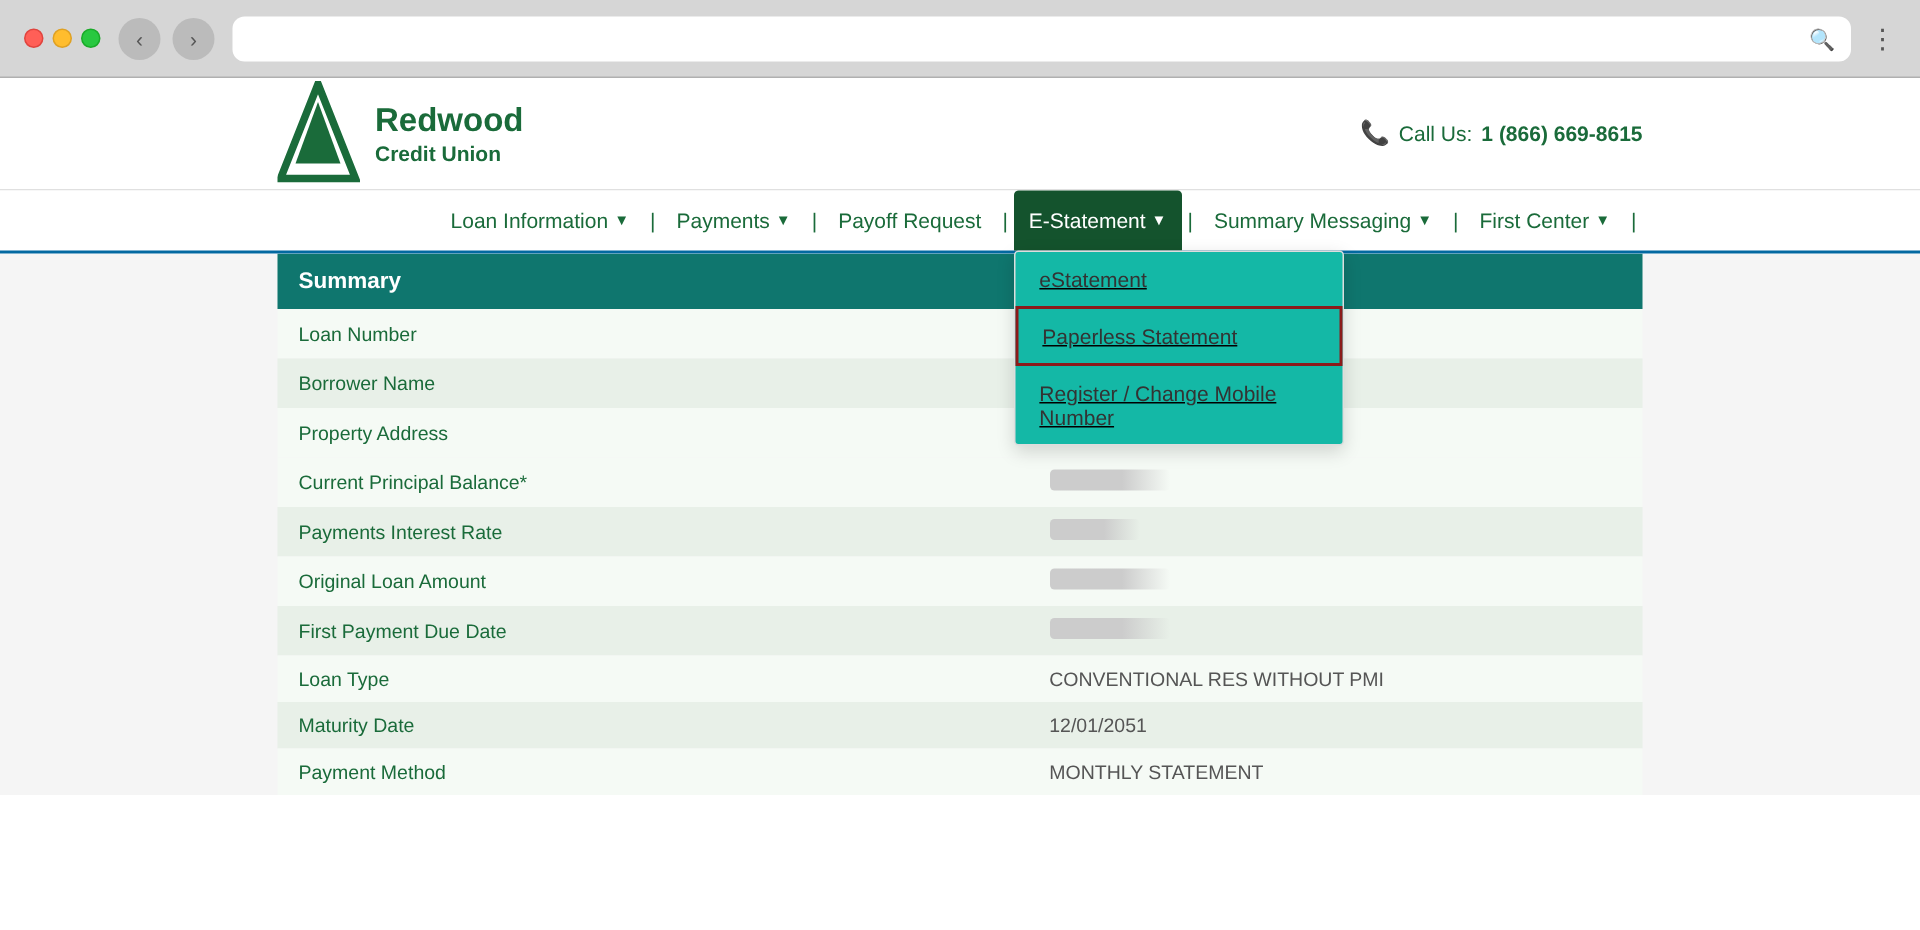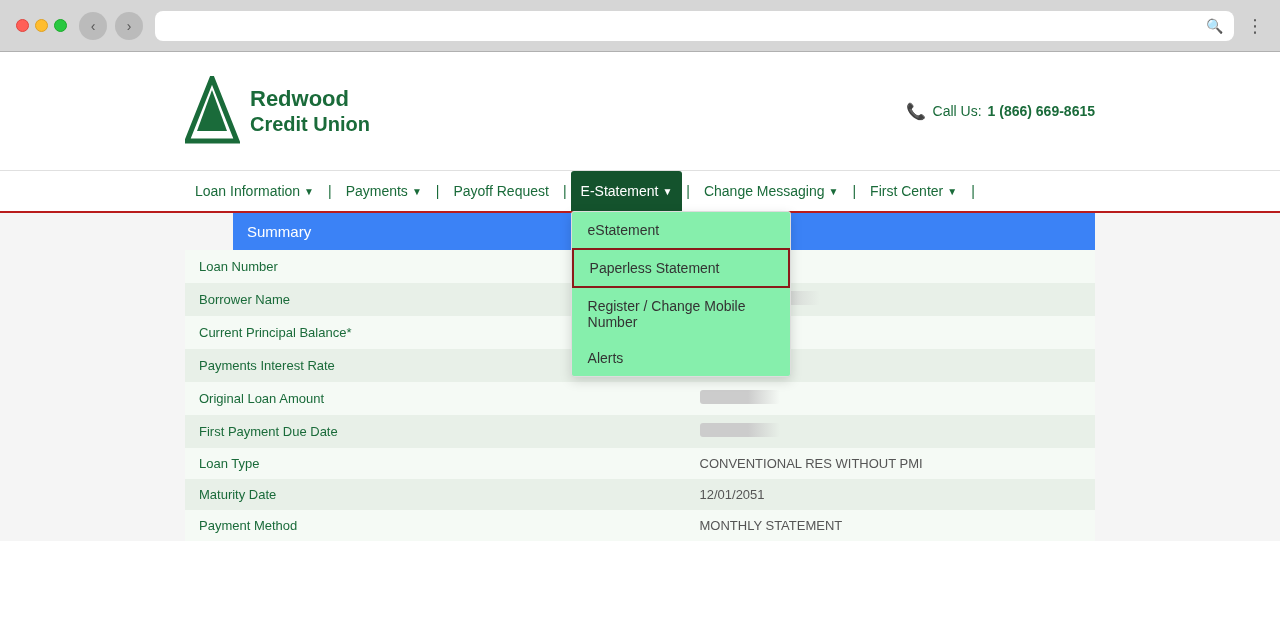--- a/index.html
+++ b/index.html
@@ -78,21 +78,21 @@
       height: calc(620px - 52px);
       overflow-y: auto;
       overflow-x: hidden;
     }
 
     
     .site-header {
       display: flex;
       align-items: center;
       justify-content: space-between;
-      padding: 24px 185px;
+      padding: 2px 185px;
       background: white;
       border-bottom: 1px solid #e0e0e0;
     }
     .logo-area {
       display: flex;
       align-items: center;
       gap: 10px;
     }
     .logo-icon {
       width: 55px;
@@ -111,22 +111,23 @@
       color: #1a6b3a;
       font-size: 14px;
     }
 
     
     .site-nav {
       background: white;
       padding: 0 185px;
       display: flex;
       align-items: center;
-      border-bottom: 2px solid #b91c1c;
+      border-bottom: 2px solid #0369a1;
       position: relative;
+      justify-content: flex-end;
     }
     .nav-item {
       padding: 12px 10px;
       font-size: 14px;
       color: #1a6b3a;
       cursor: pointer;
       display: flex;
       align-items: center;
       gap: 4px;
       white-space: nowrap;
@@ -144,52 +145,52 @@
     }
     .nav-arrow {
       font-size: 10px;
     }
 
     
     .dropdown-menu {
       position: absolute;
       top: 100%;
       left: 0;
-      background: #86efac;
+      background: #14b8a6;
       border: 1px solid #ddd;
       border-radius: 3px;
       box-shadow: 0 4px 12px rgba(0,0,0,0.15);
       z-index: 100;
       min-width: 220px;
+      text-decoration: underline;
     }
     .dropdown-item {
       padding: 10px 16px;
       font-size: 14px;
       color: #333;
       cursor: pointer;
     }
     .dropdown-item.highlighted {
       border: 2px solid #8b1a1a;
       color: #333;
     }
 
     
     .page-content {
       padding: 0 185px;
       background: #f5f5f5;
     }
 
     
     .section-header {
-      background: #3b82f6;
+      background: #0f766e;
       color: white;
       padding: 10px 14px;
       font-size: 15px;
-      font-weight: normal;
-      margin-left: 48px;
+      font-weight: bold;
     }
     .data-table {
       width: 100%;
       border-collapse: collapse;
     }
     .data-table tr:nth-child(even) {
       background: #e8f0e8;
     }
     .data-table tr:nth-child(odd) {
       background: #f5faf5;
@@ -248,21 +249,21 @@
 
   <div class="site-header">
     <div class="logo-area">
 
       <svg class="logo-icon" viewBox="0 0 55 70" xmlns="http://www.w3.org/2000/svg">
         <polygon points="27,2 52,65 2,65" fill="none" stroke="#1a6b3a" stroke-width="5"></polygon>
         <polygon points="27,14 42,55 12,55" fill="#1a6b3a"></polygon>
       </svg>
       <div>
         <div class="logo-text" style="font-size:22px;">Redwood</div>
-        <div class="logo-text" style="font-size:20px;">Credit Union</div>
+        <div class="logo-text" style="font-size:14px;">Credit Union</div>
       </div>
     </div>
     <div class="header-phone">
       <span style="font-size:16px;">📞</span>
       <span>Call Us:</span>
       <span style="font-weight:bold;">1 (866) 669-8615</span>
     </div>
   </div>
 
   <div class="site-nav">
@@ -284,27 +285,26 @@
     <div class="nav-e-statement-container">
       <div class="nav-item active">
         <span>E-Statement</span>
         <span class="nav-arrow">▼</span>
       </div>
 
       <div class="dropdown-menu">
         <div class="dropdown-item">eStatement</div>
         <div class="dropdown-item highlighted">Paperless Statement</div>
         <div class="dropdown-item">Register / Change Mobile Number</div>
-        <div class="dropdown-item">Alerts</div>
       </div>
     </div>
 
     <span class="nav-separator">|</span>
     <div class="nav-item">
-      <span>Change Messaging</span>
+      <span>Summary Messaging</span>
       <span class="nav-arrow">▼</span>
     </div>
     <span class="nav-separator">|</span>
     <div class="nav-item">
       <span>First Center</span>
       <span class="nav-arrow">▼</span>
     </div>
     <span class="nav-separator">|</span>
   </div>
 
@@ -317,20 +317,24 @@
       <table class="data-table">
         <tbody>
             <tr>
           <td>Loan Number</td>
           <td><span class="blurred-value blurred-short"></span></td>
         </tr>
         <tr>
           <td>Borrower Name</td>
           <td><span class="blurred-value"></span></td>
         </tr>
+        <tr>
+          <td>Property Address</td>
+          <td><span class="blurred-value" style="min-width:160px;"></span></td>
+        </tr>
       </tbody>
         </table>
     </div>
 
     <div>
       <table class="data-table">
         <tbody>
             <tr>
           <td>Current Principal Balance*</td>
           <td><span class="blurred-value blurred-short"></span></td>

